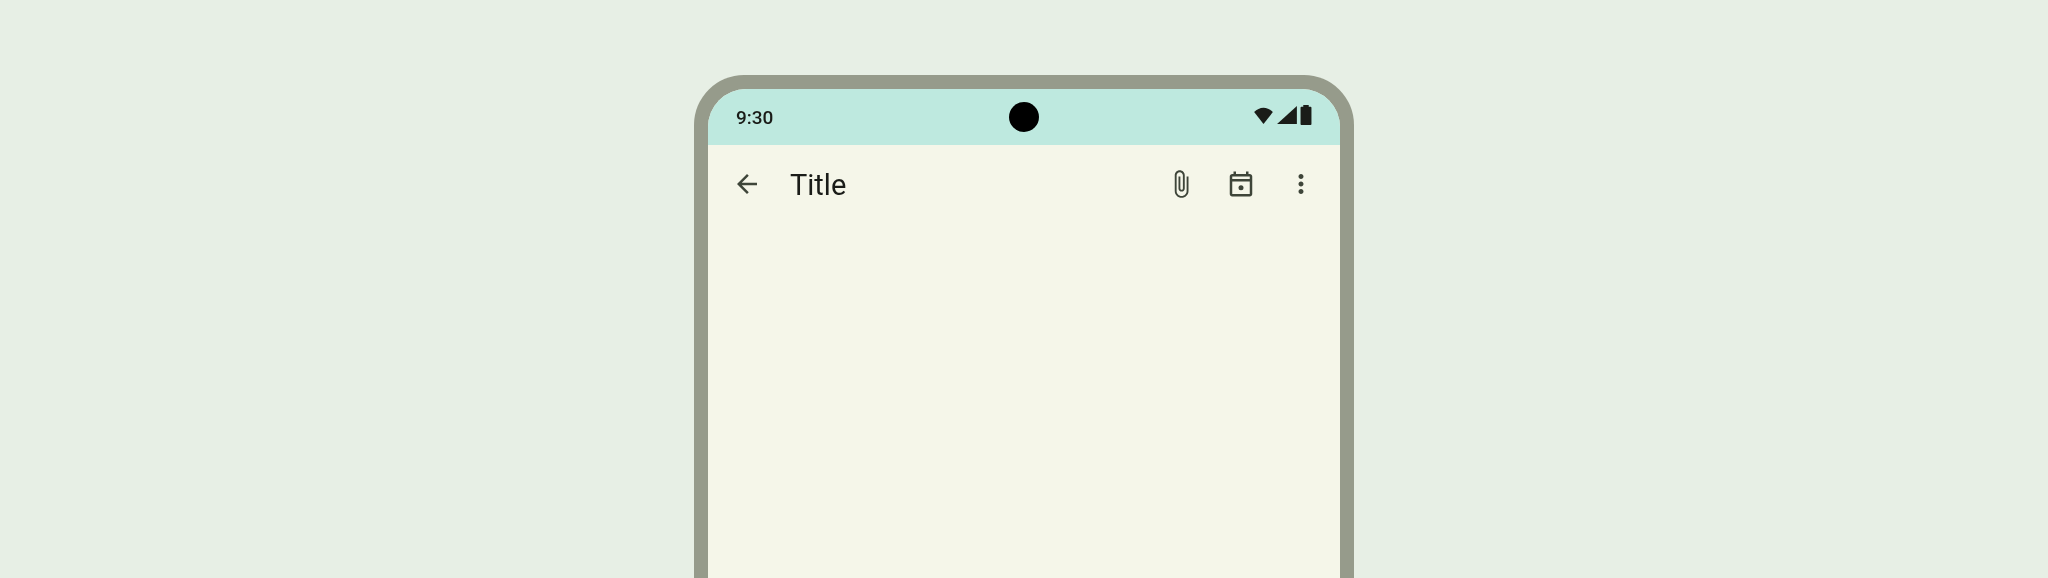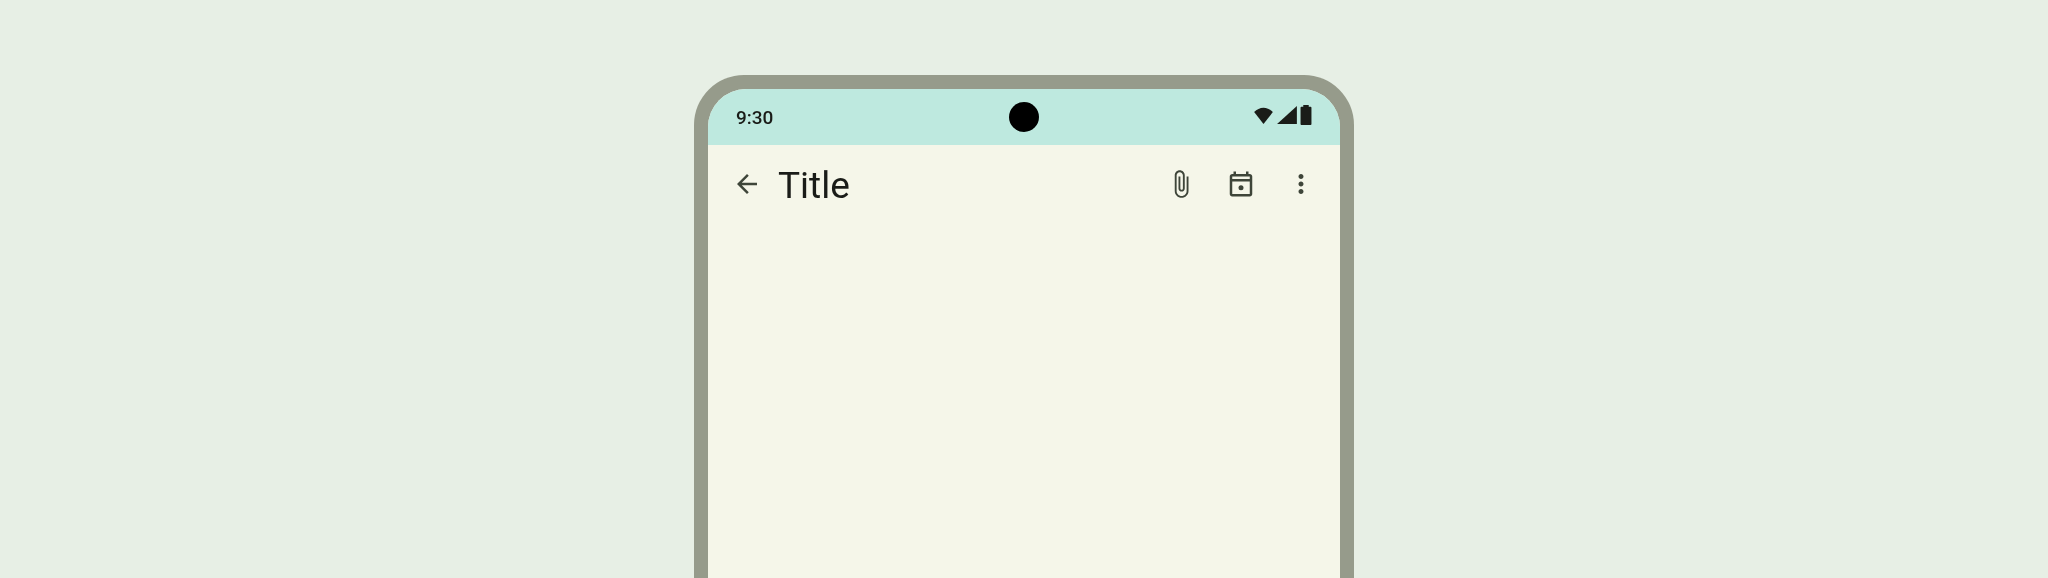--- a/index.html
+++ b/index.html
@@ -95,24 +95,24 @@
       border: none;
     }
     
     .icon-button svg {
       width: 30px;
       height: 30px;
       fill: #3e4539;
     }
     
     .app-title {
-      font-size: 37px;
+      font-size: 29px;
       font-weight: 400;
       color: #1a1c18;
-      margin-left: 2px;
+      margin-left: 14px;
       flex: 1;
     }
     
     .action-icons {
       display: flex;
       align-items: center;
       gap: 2px;
     }
     
     .content-area {

